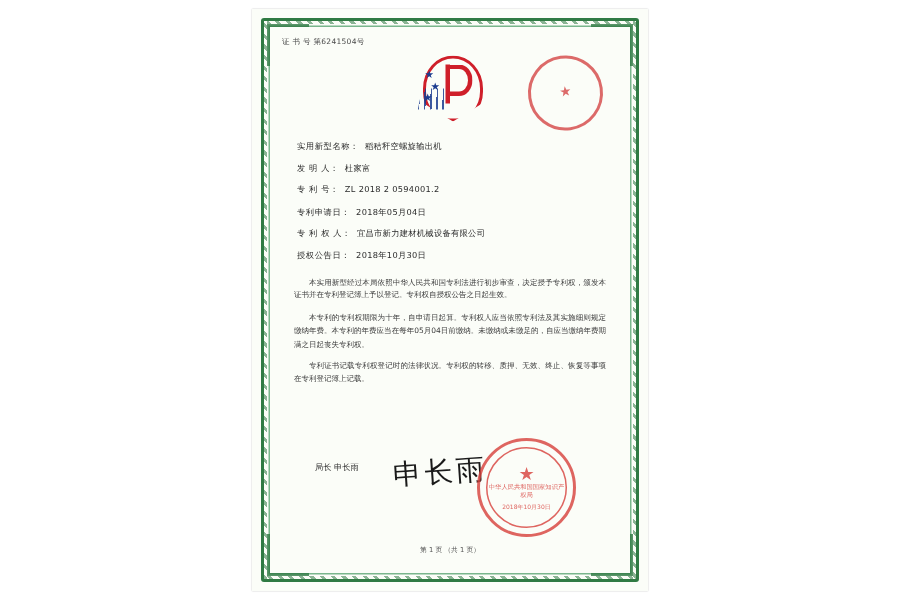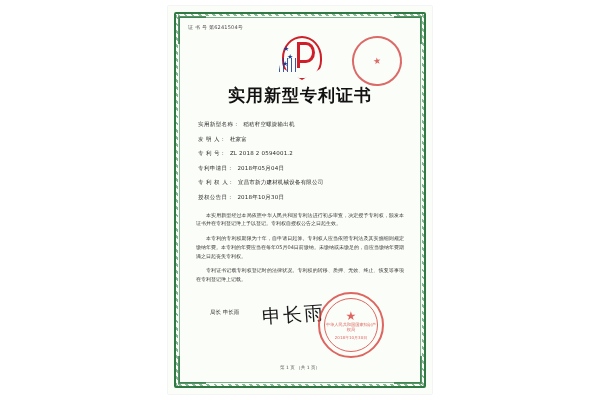--- a/index.html
+++ b/index.html
@@ -196,21 +196,20 @@
           <div class="bowl"></div>
           <div class="star s1">★</div>
           <div class="star s2">★</div>
           <div class="star s3">★</div>
         </div>
         <div class="stamp-top">
           <span class="inner-star">★</span>
         </div>
       </div>
 
-      <div class="title">实用新型专利证书</div>
 
       <div class="fields">
         <div class="field">
           <span class="label">实用新型名称：</span>
           <span class="value">稻秸秆空螺旋输出机</span>
         </div>
         <div class="field">
           <span class="label">发 明 人：</span>
           <span class="value">杜家富</span>
         </div>

